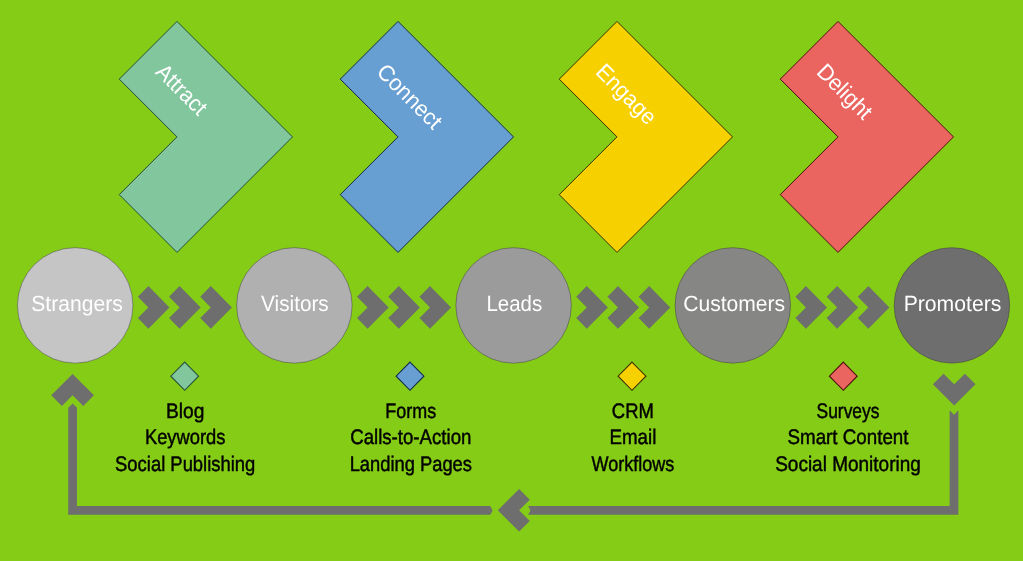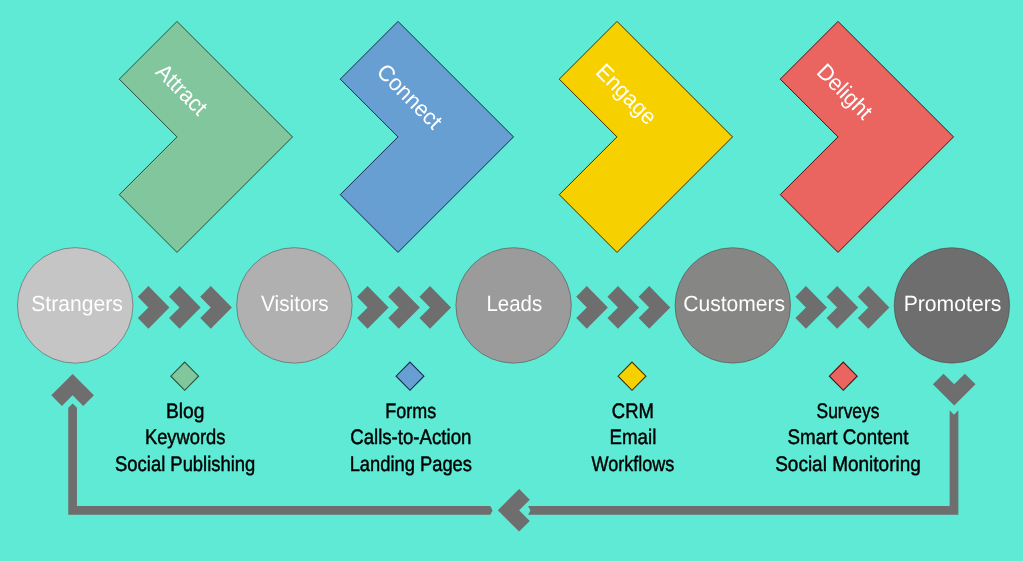--- a/index.html
+++ b/index.html
@@ -14,21 +14,21 @@
   .stage-label  {font-size:22.5px;}
   .circle-label {font-size:22px;}
   .tool-label   {font-size:21px;stroke-width:0.45px;}
   .chev-shape   {stroke-width:1;stroke-linejoin:miter;}
   .diamond      {stroke-width:1.1;stroke-linejoin:miter;}
   .audience-circle{stroke:#3a3a3a;stroke-width:0.55;stroke-opacity:0.85;}
 </style>
 </head>
 <body style="background: rgb(255, 255, 255);">
 
-<div id="stage" style="background: #5eead4;">
+<div id="stage" style="background: #84cc16;">
 <svg id="diagram" viewBox="0 0 1023 561" xmlns="http://www.w3.org/2000/svg">
 
   <g>
     <path d="M 72.6 403.4 L 76.95 407.75 L 76.95 506.05 L 490.3 506.05
              L 492.6 510.4 L 490.3 514.75 L 68.25 514.75 L 68.25 407.75 Z" fill="#6E6E6E"></path>
     <path d="M 949.65 410.2 L 954 414.8 L 958.35 410.2 L 958.35 514.75
              L 528.1 514.75 L 530.4 510.4 L 528.1 506.05 L 949.65 506.05 Z" fill="#6E6E6E"></path>
     <polygon points="51.30,395.27 72.60,373.97 93.90,395.27 83.25,405.93 72.60,395.27 61.95,405.93" fill="#6E6E6E"></polygon>
     <polygon points="975.50,384.32 954.20,405.62 932.90,384.32 943.55,373.67 954.20,384.32 964.85,373.67" fill="#6E6E6E"></polygon>
     <polygon points="519.12,531.60 497.82,510.30 519.12,489.00 529.77,499.65 519.12,510.30 529.77,520.95" fill="#6E6E6E"></polygon>

